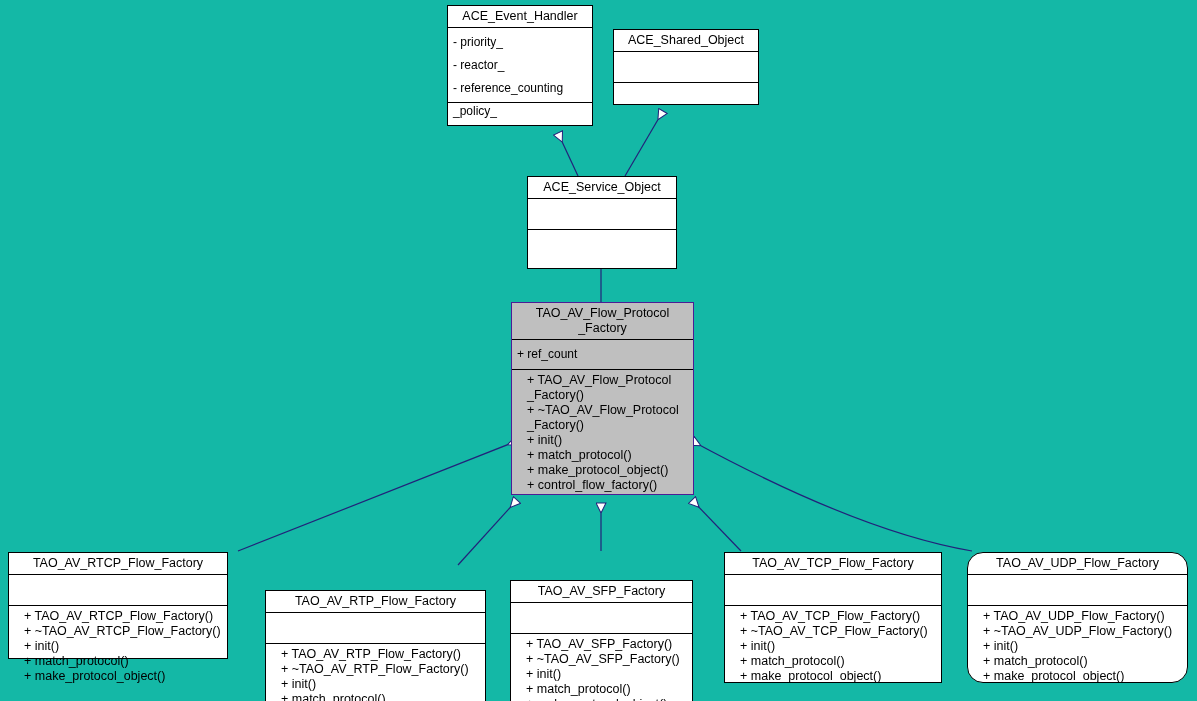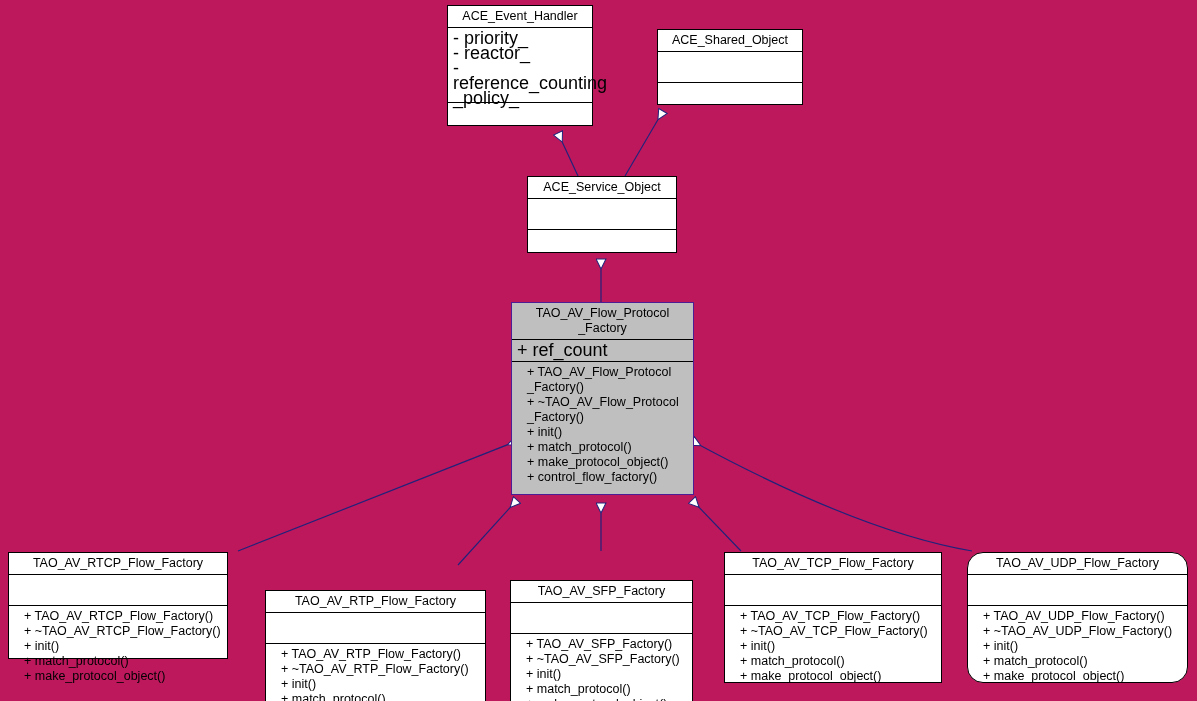--- a/index.html
+++ b/index.html
@@ -8,21 +8,21 @@
     background: #ffffff;
   }
   body {
     font-family: "Liberation Sans", sans-serif;
     -webkit-font-smoothing: antialiased;
   }
   #canvas {
     position: relative;
     width: 1197px;
     height: 701px;
-    background: #be185d;
+    background: #14b8a6;
     overflow: hidden;
   }
   svg.edges {
     position: absolute;
     left: 0;
     top: 0;
     width: 1197px;
     height: 701px;
     pointer-events: none;
   }
@@ -41,23 +41,23 @@
   .cls-name {
     text-align: center;
     font-size: 12.5px;
     color: #000000;
     line-height: 15px;
     padding: 3px 4px 3px 4px;
     border-bottom: 1px solid #000000;
     white-space: pre-line;
   }
   .cls-attrs {
-    font-size: 18px;
+    font-size: 12px;
     color: #000000;
-    line-height: 15px;
+    line-height: 23px;
     padding: 3px 4px 3px 5px;
     border-bottom: 1px solid #000000;
     flex: 0 0 auto;
     white-space: pre-line;
     text-align: left;
   }
   .cls-ops {
     font-size: 12.5px;
     color: #000000;
     line-height: 15px;
@@ -101,27 +101,27 @@
 
   <div class="uml-class" style="left:447px; top:5px; width:146px; height:121px;">
     <div class="cls-name">ACE_Event_Handler</div>
     <div class="cls-attrs" style="height:68px;">- priority_
 - reactor_
 - reference_counting
 _policy_</div>
     <div class="cls-ops empty"></div>
   </div>
 
-  <div class="uml-class" style="left:613px; top:29px; width:146px; height:76px;margin-left:44px;">
+  <div class="uml-class" style="left:613px; top:29px; width:146px; height:76px;">
     <div class="cls-name">ACE_Shared_Object</div>
     <div class="cls-attrs empty" style="height:24px;"></div>
     <div class="cls-ops empty"></div>
   </div>
 
-  <div class="uml-class" style="left:527px; top:176px; width:150px; height:77px;justify-content:space-between;">
+  <div class="uml-class" style="left:527px; top:176px; width:150px; height:93px;justify-content:space-between;">
     <div class="cls-name">ACE_Service_Object</div>
     <div class="cls-attrs empty" style="height:24px;"></div>
     <div class="cls-ops empty"></div>
   </div>
 
   <div class="uml-class highlight" style="left:511px; top:302px; width:183px; height:193px;">
     <div class="cls-name">TAO_AV_Flow_Protocol
 _Factory</div>
     <div class="cls-attrs">+ ref_count</div>
     <div class="cls-ops">+ TAO_AV_Flow_Protocol

